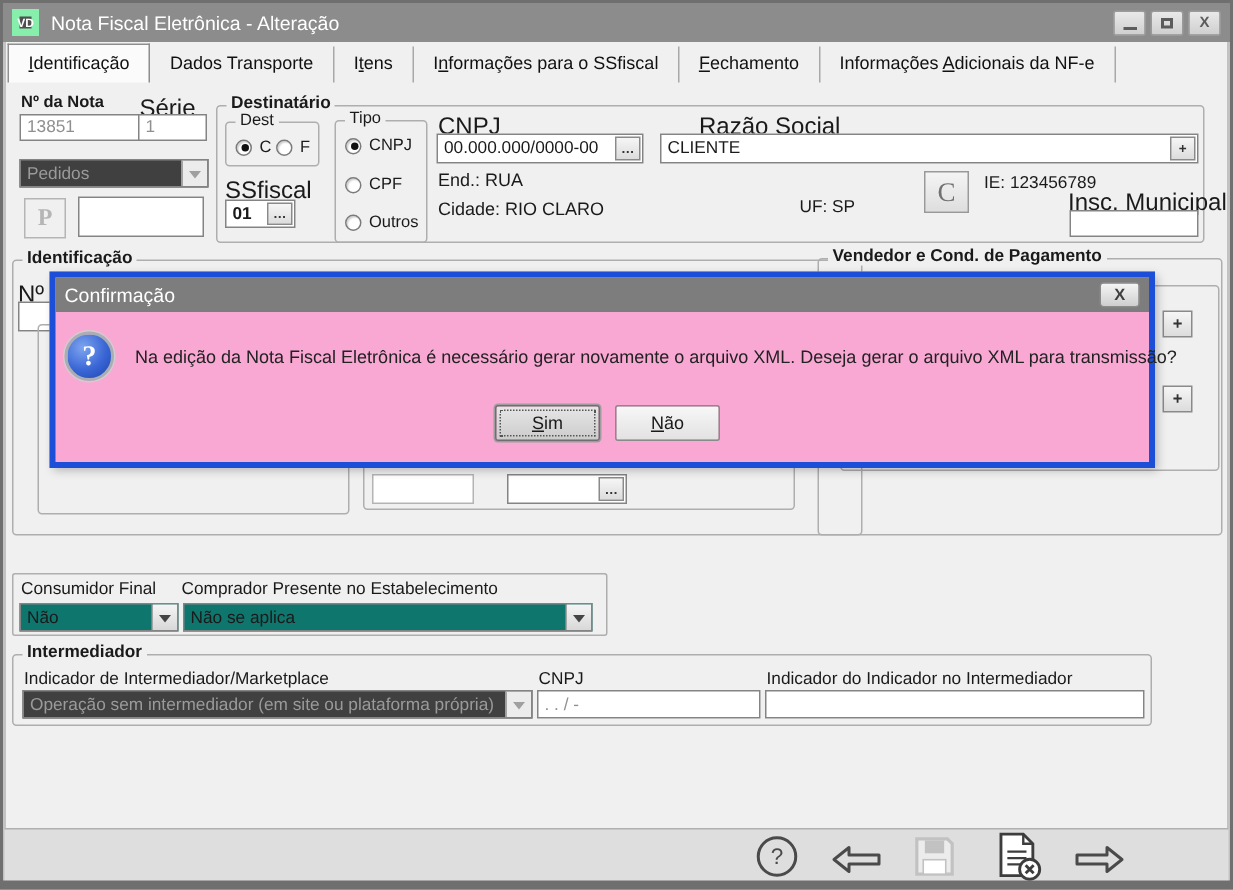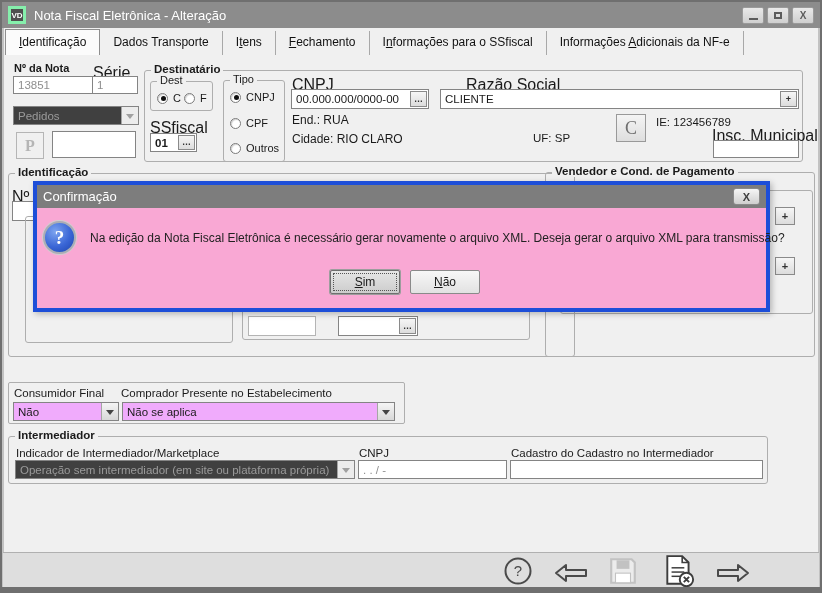--- a/index.html
+++ b/index.html
@@ -6,21 +6,21 @@
   *{box-sizing:border-box;}
   .window{
     position:relative;width:822px;height:593px;background:#f0f0f0;
     font-family:"Liberation Sans",sans-serif;color:#1a1a1a;overflow:hidden;
     box-shadow:inset 0 0 0 2px #6f6f6f, inset 0 0 0 4px #c2c2c2;
   }
   .abs{position:absolute;}
   
   .titlebar{position:absolute;left:2px;top:2px;right:2px;height:26px;background:#8c8c8c;
     display:flex;align-items:center;padding:0 6px;}
-  .app-icon{width:18px;height:18px;background:#4f4f4f;border:3px solid #86efac;color:#fff;
+  .app-icon{width:18px;height:18px;background:#4f4f4f;border:5px solid #86efac;color:#fff;
     font-size:8px;font-weight:bold;display:flex;align-items:center;justify-content:center;margin-right:8px;}
   .title-text{color:#fff;font-size:13px;}
   .winbtns{margin-left:auto;display:flex;gap:3px;}
   .winbtn{width:22px;height:17px;background:linear-gradient(#e9e9e9,#cfcfcf);
     border:1px solid #9a9a9a;border-radius:2px;display:flex;align-items:center;justify-content:center;
     color:#5c5c5c;font-weight:bold;font-size:10px;}
   .glyph-min{width:9px;height:0;border-bottom:2px solid #5c5c5c;margin-top:7px;}
   .glyph-max{width:8px;height:7px;border:2px solid #5c5c5c;}
   
   .tabbar{position:absolute;left:5px;top:29px;right:5px;height:26px;display:flex;align-items:flex-end;}
@@ -37,21 +37,21 @@
   .group{position:absolute;border:1px solid #aeaeae;border-radius:3px;padding-left:32px;}
   .group-label{position:absolute;top:-8px;left:6px;background:#f0f0f0;padding:0 3px;
     font-size:11.5px;font-weight:bold;white-space:nowrap;}
   .group-label.plain{font-weight:normal;font-size:11px;}
   .mini{background:linear-gradient(#f6f6f6,#dcdcdc);border:1px solid #8a8a8a;
     display:flex;align-items:center;justify-content:center;font-size:9px;font-weight:bold;
     color:#333;line-height:1;}
   .fieldbtn{position:absolute;background:#fff;border:1px solid #848484;display:flex;align-items:center;}
   .fieldbtn .txt{flex:1;font-size:11.5px;padding:0 4px;white-space:nowrap;overflow:hidden;}
   .fieldbtn .mini{width:17px;align-self:stretch;margin:1px;}
-  .combo{position:absolute;background:#f0abfc;border:1px solid #848484;display:flex;align-items:center;}
+  .combo{position:absolute;background:#0f766e;border:1px solid #848484;display:flex;align-items:center;}
   .combo .txt{flex:1;font-size:11.5px;padding:0 4px;white-space:nowrap;overflow:hidden;}
   .combo .btn{width:17px;align-self:stretch;background:linear-gradient(#f5f5f5,#d8d8d8);
     border-left:1px solid #a5a5a5;display:flex;align-items:center;justify-content:center;}
   .combo.disabled{background:#404040;}
   .combo.disabled .txt{color:#9a9a9a;}
   .combo.disabled .btn{background:#ececec;}
   .tri{width:0;height:0;border:4px solid transparent;border-top:5px solid #444;margin-top:5px;}
   .combo.disabled .tri{border-top-color:#a0a0a0;}
   .radio-row{position:absolute;display:flex;align-items:center;gap:5px;font-size:11px;}
   .radio{width:11px;height:11px;border-radius:50%;background:#fff;border:1px solid #7b7b7b;
@@ -104,22 +104,22 @@
       <div class="winbtn">
           <span>X</span>
         </div>
     </div>
   </div>
 
   <div class="tabbar">
       <div class="tab selected"><u>I</u>dentificação</div>
       <div class="tab">Dados Transporte</div>
       <div class="tab">I<u>t</u>ens</div>
+      <div class="tab">I<u>n</u>formações para o SSfiscal</div>
       <div class="tab"><u>F</u>echamento</div>
-      <div class="tab">I<u>n</u>formações para o SSfiscal</div>
       <div class="tab">Informações <u>A</u>dicionais da NF-e</div>
     </div>
 
   <div class="blbl" style="left:14px;top:62px;">Nº da Nota</div>
   <div class="tb gray" style="left:13px;top:76px;width:112px;height:18px;">13851</div>
   <div class="lbl" style="left:93px;top:64px;">Série</div>
   <div class="tb gray" style="left:92px;top:76px;width:46px;height:18px;">1</div>
 
   <div class="combo disabled" style="left:13px;top:106px;width:126px;height:19px;">
     <span class="txt">Pedidos</span>
@@ -225,21 +225,21 @@
   </div>
   <div class="lbl" style="left:16px;top:447px;font-size:11.5px;">Indicador de Intermediador/Marketplace</div>
   <div class="combo disabled" style="left:15px;top:460px;width:340px;height:19px;">
     <span class="txt">Operação sem intermediador (em site ou plataforma própria)</span>
     <span class="btn">
         <span class="tri"></span>
       </span>
   </div>
   <div class="lbl" style="left:359px;top:447px;font-size:11.5px;">CNPJ</div>
   <div class="tb gray" style="left:358px;top:460px;width:149px;height:19px;">.  .  /  -</div>
-  <div class="lbl" style="left:511px;top:447px;font-size:11.5px;">Cadastro do Cadastro no Intermediador</div>
+  <div class="lbl" style="left:511px;top:447px;font-size:11.5px;">Indicador do Indicador no Intermediador</div>
   <div class="tb" style="left:510px;top:460px;width:253px;height:19px;"></div>
 
   <div class="dialog">
     <div class="dlg-title">
       <span class="t">Confirmação</span>
       <div class="dlg-close">
           <span>X</span>
         </div>
     </div>
     <div class="dlg-body">

